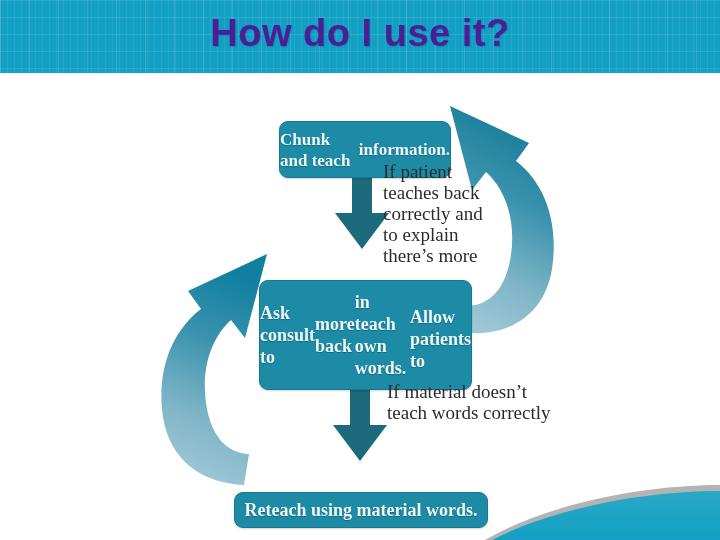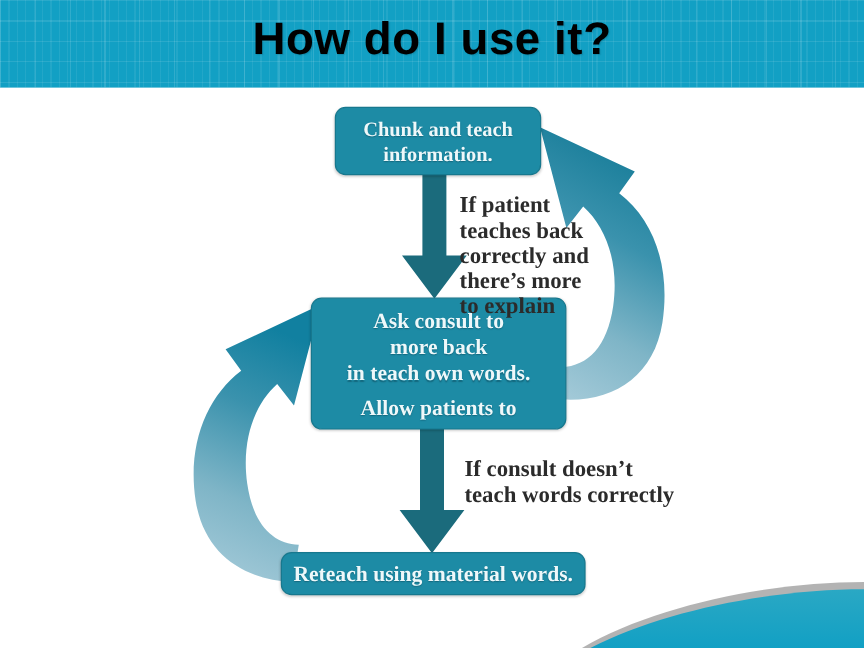--- a/index.html
+++ b/index.html
@@ -49,21 +49,21 @@
       repeating-linear-gradient(to right,
         rgba(255,255,255,0.07) 0px, rgba(255,255,255,0.07) 1px,
         rgba(255,255,255,0) 1px, rgba(255,255,255,0) 7px);
   }
   .header-title {
     position: absolute;
     left: 0;
     top: 8px;
     width: 720px;
     text-align: center;
-    color: #000000;
+    color: #4c1d95;
     font-family: "Liberation Sans", sans-serif;
     font-weight: bold;
     font-size: 38px;
     letter-spacing: 0.5px;
     line-height: 50px;
     text-shadow: 1px 1px 1px rgba(0,70,90,0.25);
     white-space: nowrap;
   }
 
   
@@ -87,25 +87,26 @@
     position: absolute;
     box-sizing: border-box;
     background: #1d8ba5;
     border: 1px solid #17788e;
     border-radius: 9px;
     color: #eef8fa;
     font-family: "Liberation Serif", serif;
     font-weight: bold;
     text-align: left;
     display: flex;
-    flex-direction: column;
+    flex-direction: row;
     align-items: center;
     justify-content: center;
     box-shadow: 0 1px 2px rgba(0,0,0,0.18);
     text-shadow: 0 1px 1px rgba(0,40,55,0.35);
+    margin-top: 32px;
   }
   .pbox .ln { display: block; }
 
   #box-chunk {
     left: 279px; top: 16px;
     width: 172px; height: 57px;
     font-size: 17px;
     line-height: 21px;
   }
   #box-ask {
@@ -120,21 +121,21 @@
     width: 254px; height: 36px;
     font-size: 18px;
     line-height: 22px;
   }
 
   
   .cond-label {
     position: absolute;
     color: #2b2b2b;
     font-family: "Liberation Serif", serif;
-    font-weight: bold;
+    font-weight: normal;
     line-height: 21px;
   }
   #label-yes {
     left: 383px; top: 88px;
     width: 180px;
     font-size: 19px;
     text-align: left;
   }
   #label-no {
     left: 387px; top: 308px;
@@ -229,23 +230,23 @@
     </div>
 
     <div class="pbox" id="box-reteach">
       <span class="ln">Reteach using material words.</span>
     </div>
 
     <div class="cond-label" id="label-yes">
       <span class="ln">If patient</span>
       <span class="ln">teaches back</span>
       <span class="ln">correctly and</span>
+      <span class="ln">to explain</span>
       <span class="ln">there’s more</span>
-      <span class="ln">to explain</span>
     </div>
 
     <div class="cond-label" id="label-no">
-      <span class="ln">If consult doesn’t</span>
+      <span class="ln">If material doesn’t</span>
       <span class="ln">teach words correctly</span>
     </div>
 
   </div>
 </div>
 
 </body></html>

